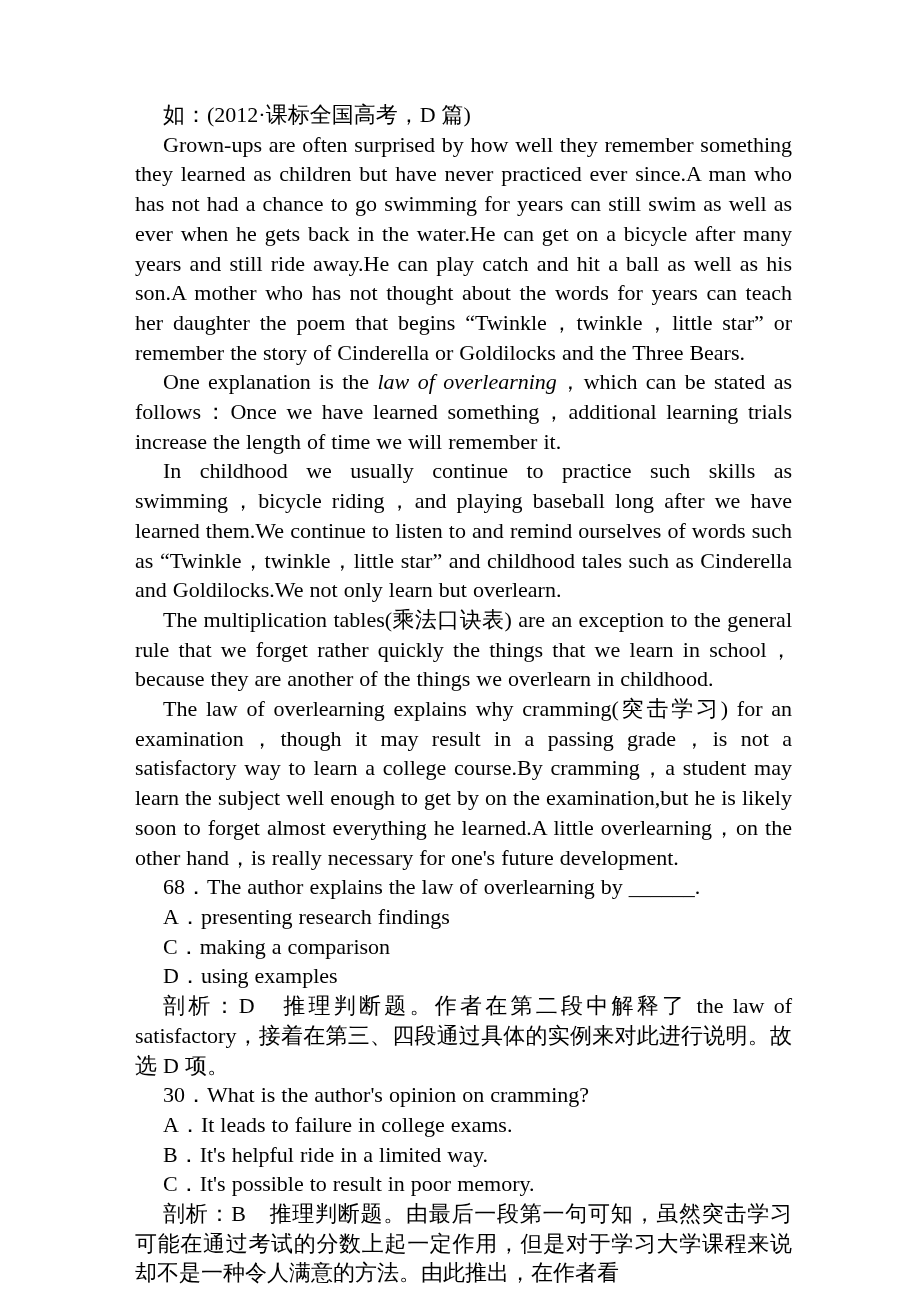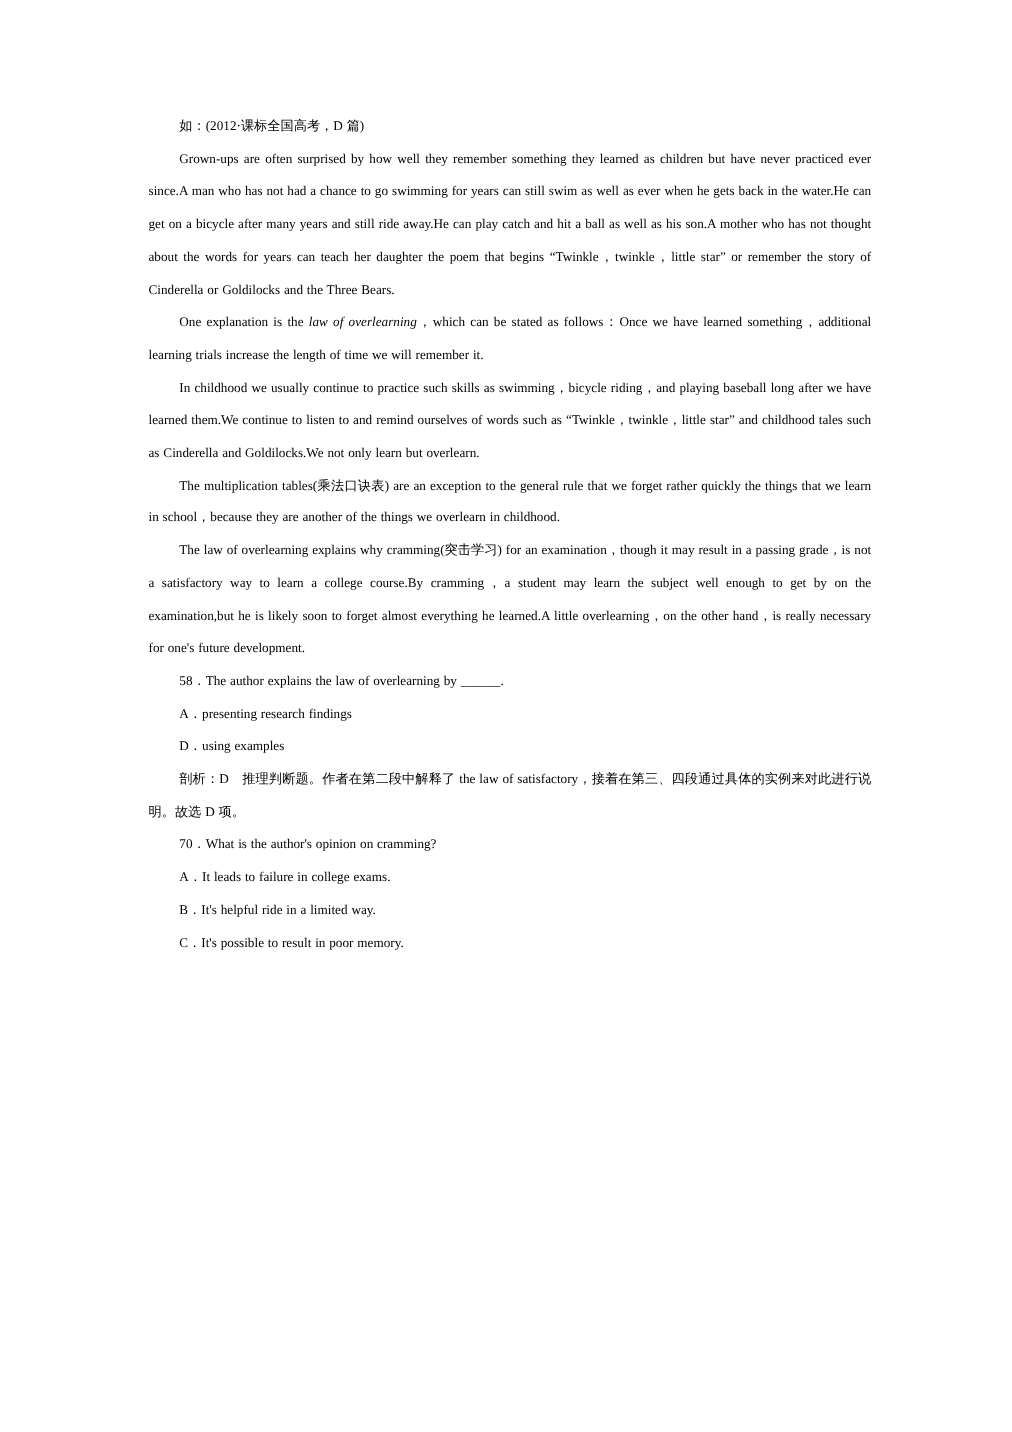--- a/index.html
+++ b/index.html
@@ -14,21 +14,21 @@
     background: #ffffff;
     overflow: hidden;
     font-family: "Liberation Serif", "DejaVu Serif", serif;
     color: #000000;
   }
   .page {
     position: absolute;
     left: 135px;
     top: 100px;
     width: 657px;
-    font-size: 12px;
+    font-size: 22px;
     line-height: 29.7px;
   }
   .blk {
     margin: 0;
     padding: 0;
     text-indent: 28px;
     word-spacing: 0.5px;
   }
   .para, .analysis {
     text-align: justify;
@@ -45,22 +45,24 @@
 <body>
 
 <div class="sheet">
   <div class="page">
       <p class="blk source"><span>如：(2012·课标全国高考，D 篇)</span></p>
       <p class="blk para"><span>Grown-ups are often surprised by how well they remember something they learned as children but have never practiced ever since.A man who has not had a chance to go swimming for years can still swim as well as ever when he gets back in the water.He can get on a bicycle after many years and still ride away.He can play catch and hit a ball as well as his son.A mother who has not thought about the words for years can teach her daughter the poem that begins “Twinkle，twinkle，little star” or remember the story of Cinderella or Goldilocks and the Three Bears.</span></p>
       <p class="blk para"><span>One explanation is the </span><span class="it">law of overlearning</span><span>，which can be stated as follows：Once we have learned something，additional learning trials increase the length of time we will remember it.</span></p>
       <p class="blk para"><span>In childhood we usually continue to practice such skills as swimming，bicycle riding，and playing baseball long after we have learned them.We continue to listen to and remind ourselves of words such as “Twinkle，twinkle，little star” and childhood tales such as Cinderella and Goldilocks.We not only learn but overlearn.</span></p>
       <p class="blk para"><span>The multiplication tables(乘法口诀表) are an exception to the general rule that we forget rather quickly the things that we learn in school，because they are another of the things we overlearn in childhood.</span></p>
       <p class="blk para"><span>The law of overlearning explains why cramming(突击学习) for an examination，though it may result in a passing grade，is not a satisfactory way to learn a college course.By cramming，a student may learn the subject well enough to get by on the examination,but he is likely soon to forget almost everything he learned.A little overlearning，on the other hand，is really necessary for one's future development.</span></p>
-      <p class="blk stem"><span>58．The author explains the law of overlearning by ______.</span></p>
+      <p class="blk stem"><span>68．The author explains the law of overlearning by ______.</span></p>
       <p class="blk option"><span>A．presenting research findings</span></p>
+      <p class="blk option"><span>C．making a comparison</span></p>
       <p class="blk option"><span>D．using examples</span></p>
       <p class="blk analysis"><span>剖析：D　推理判断题。作者在第二段中解释了 the law of satisfactory，接着在第三、四段通过具体的实例来对此进行说明。故选 D 项。</span></p>
-      <p class="blk stem"><span>70．What is the author's opinion on cramming?</span></p>
+      <p class="blk stem"><span>30．What is the author's opinion on cramming?</span></p>
       <p class="blk option"><span>A．It leads to failure in college exams.</span></p>
       <p class="blk option"><span>B．It's helpful ride in a limited way.</span></p>
       <p class="blk option"><span>C．It's possible to result in poor memory.</span></p>
+      <p class="blk analysis"><span>剖析：B　推理判断题。由最后一段第一句可知，虽然突击学习可能在通过考试的分数上起一定作用，但是对于学习大学课程来说却不是一种令人满意的方法。由此推出，在作者看</span></p>
     </div>
 </div>
 
 </body></html>

